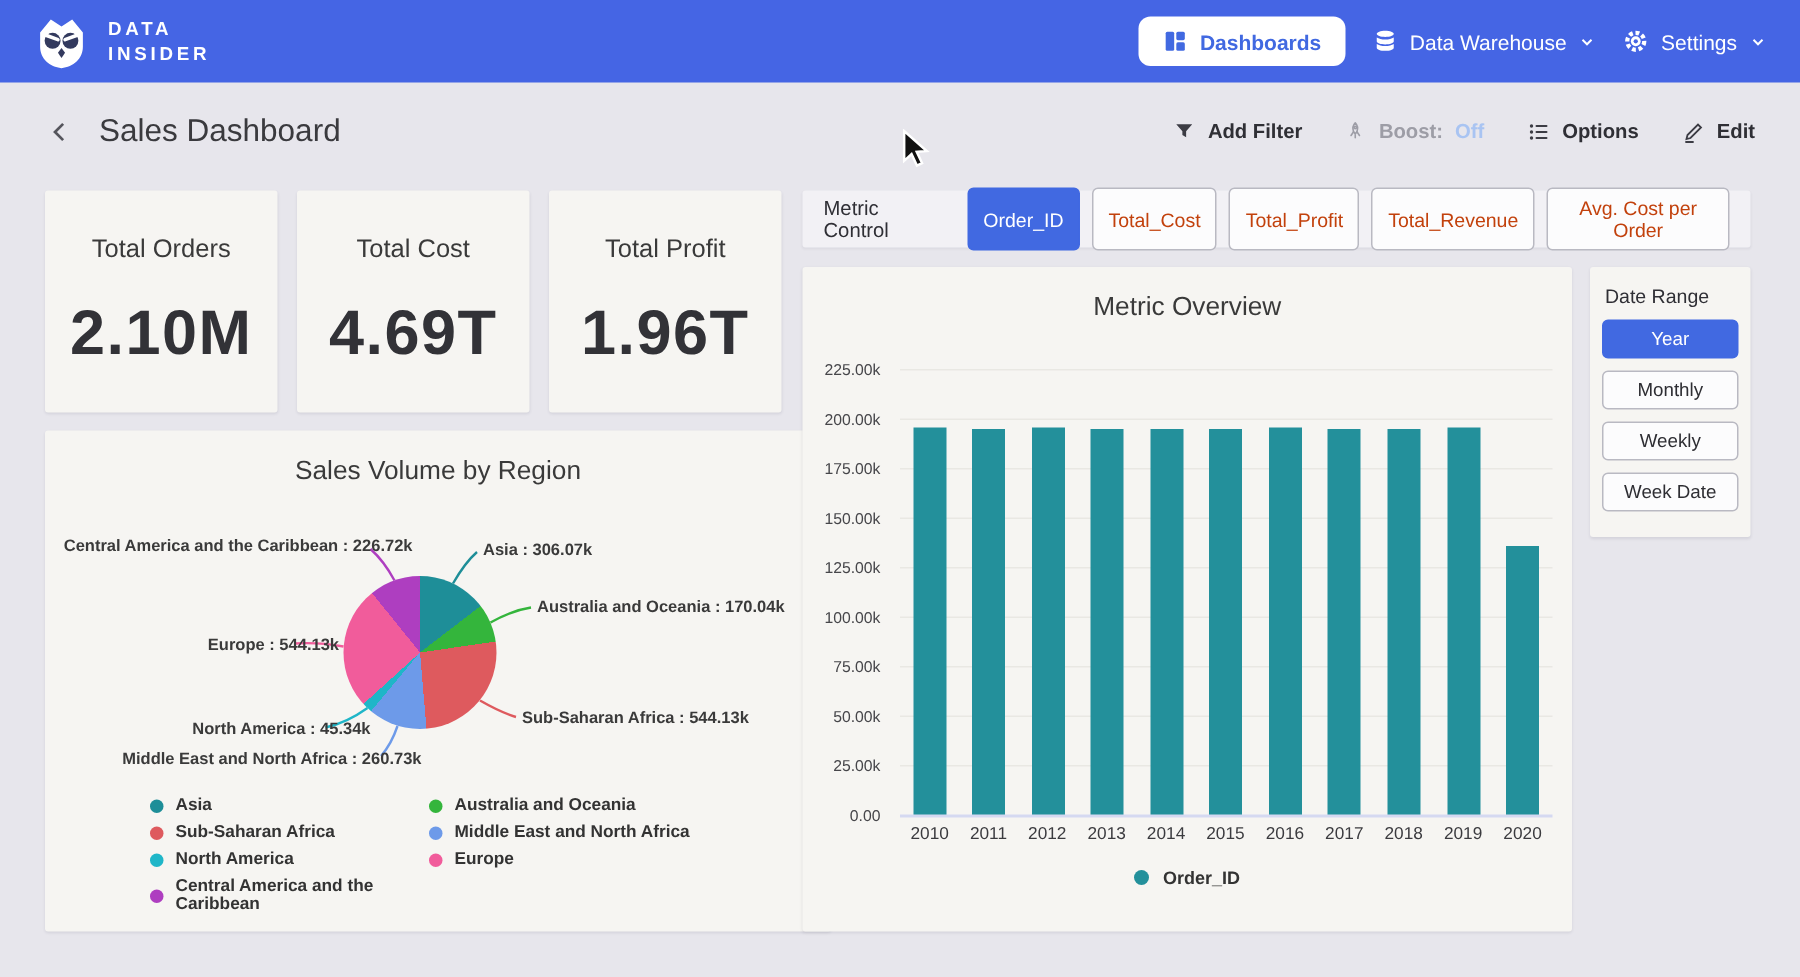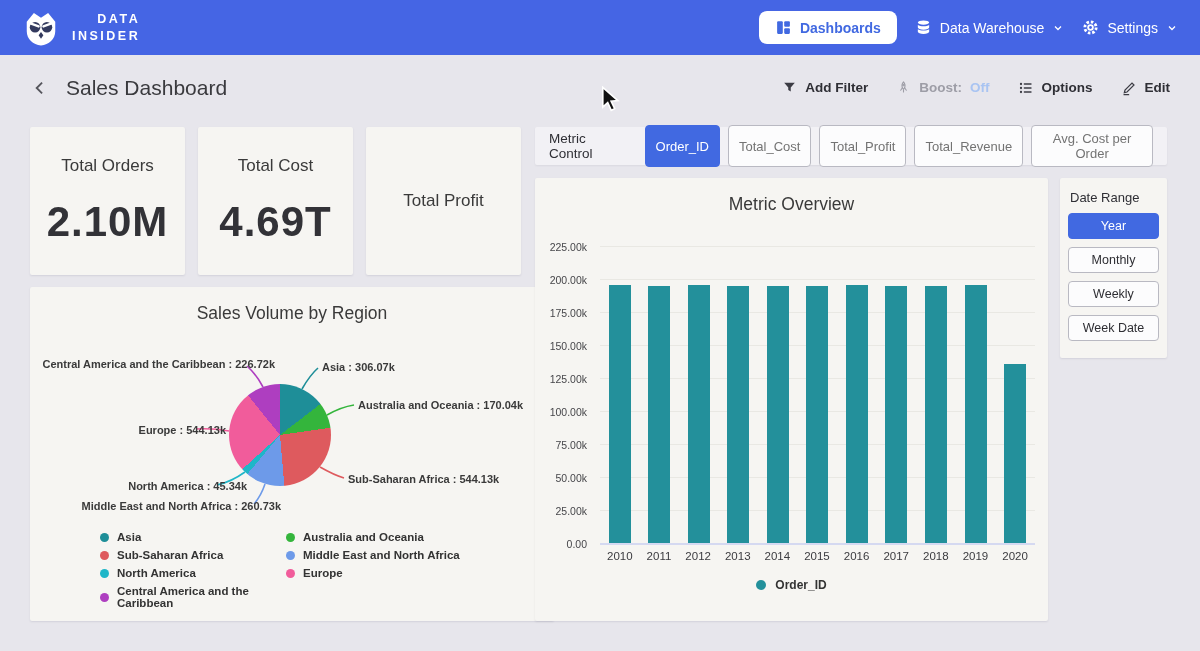--- a/index.html
+++ b/index.html
@@ -36,21 +36,21 @@
   
   .card{position:absolute;background:var(--card);border-radius:2px;box-shadow:0 1px 2px rgba(40,40,70,.10);}
   .kpi{width:155px;height:148px;top:127px;display:flex;flex-direction:column;align-items:center;justify-content:center;gap:22px;}
   .kpi-label{font-size:17px;color:#3a3a3a;}
   .kpi-value{font-size:42px;font-weight:bold;color:#323237;letter-spacing:1px;}
 
   
   .metric-bar{position:absolute;left:535px;top:127px;width:632px;height:38px;background:#f2f1f5;
     border-radius:2px;display:flex;align-items:center;gap:8px;padding:0 14px;box-shadow:0 1px 2px rgba(40,40,70,.07);justify-content:center;}
   .metric-label{font-size:13.5px;color:#2f2f35;margin-right:6px;}
-  .chip{background:#fcfcfd;border:1px solid var(--btn-border);border-radius:4px;color:#737373;
+  .chip{background:#fcfcfd;border:1px solid var(--btn-border);border-radius:4px;color:#c2410c;
     font-size:13px;padding:5px 10px;cursor:pointer;font-family:"Liberation Sans",sans-serif;}
   .chip.selected{background:var(--blue);border-color:var(--blue);color:#fff;}
 
   
   .pie-card{left:30px;top:287px;width:524px;height:334px;}
   .chart-title{position:absolute;left:0;top:16px;width:100%;text-align:center;font-size:17.5px;color:#3a3a3a;}
   .pie-circle{position:absolute;left:199px;top:97px;width:102px;height:102px;border-radius:50%;}
   .leaders{position:absolute;left:0;top:0;width:490px;height:334px;pointer-events:none;}
   .pie-label{position:absolute;font-size:11px;font-weight:bold;color:#3a3a3a;white-space:nowrap;}
   .pie-legend{position:absolute;left:70px;top:244px;display:grid;grid-template-columns:186px auto;
@@ -93,21 +93,21 @@
         <svg width="38" height="38" viewBox="0 0 48 48">
           <path d="M6 16 L15 5 L24 11 L33 5 L42 16 L42 28 C42 38 34 45 24 46 C14 45 6 38 6 28 Z" fill="#ffffff"></path>
           <circle cx="16.5" cy="23" r="6.7" fill="#333a5e"></circle>
           <circle cx="31.5" cy="23" r="6.7" fill="#333a5e"></circle>
           <path d="M11.5 18.5 L21 22" stroke="#ffffff" stroke-width="3" stroke-linecap="round"></path>
           <path d="M36.5 18.5 L27 22" stroke="#ffffff" stroke-width="3" stroke-linecap="round"></path>
           <path d="M24 29 l-3 4 3 4.5 3 -4.5 z" fill="#333a5e"></path>
         </svg>
       </span>
       <span class="brand-text">
-        <span style="display:block;text-align:right;">DATA</span>
+        <span style="display:block;">DATA</span>
         <span style="display:block;">INSIDER</span>
       </span>
     </div>
     <div class="nav-right">
       <button class="nav-pill">
         <span style="display:flex;">
           <svg width="17" height="17" viewBox="0 0 24 24" fill="currentColor">
             <rect x="3" y="3" width="8" height="18" rx="1.5"></rect>
             <rect x="13" y="3" width="8" height="8" rx="1.5"></rect>
             <rect x="13" y="13" width="8" height="8" rx="1.5"></rect>
@@ -205,20 +205,21 @@
   <div class="card kpi" style="left:30px;">
     <div class="kpi-label">Total Orders</div>
     <div class="kpi-value">2.10M</div>
   </div>
   <div class="card kpi" style="left:198px;">
     <div class="kpi-label">Total Cost</div>
     <div class="kpi-value">4.69T</div>
   </div>
   <div class="card kpi" style="left:366px;">
     <div class="kpi-label">Total Profit</div>
+    <div class="kpi-value">1.96T</div>
   </div>
 
   <div class="metric-bar">
     <span class="metric-label">Metric Control</span>
     <div style="display:flex;gap:8px;">
       <button class="chip selected">Order_ID</button>
       <button class="chip">Total_Cost</button>
       <button class="chip">Total_Profit</button>
       <button class="chip">Total_Revenue</button>
       <button class="chip">Avg. Cost per Order</button>

